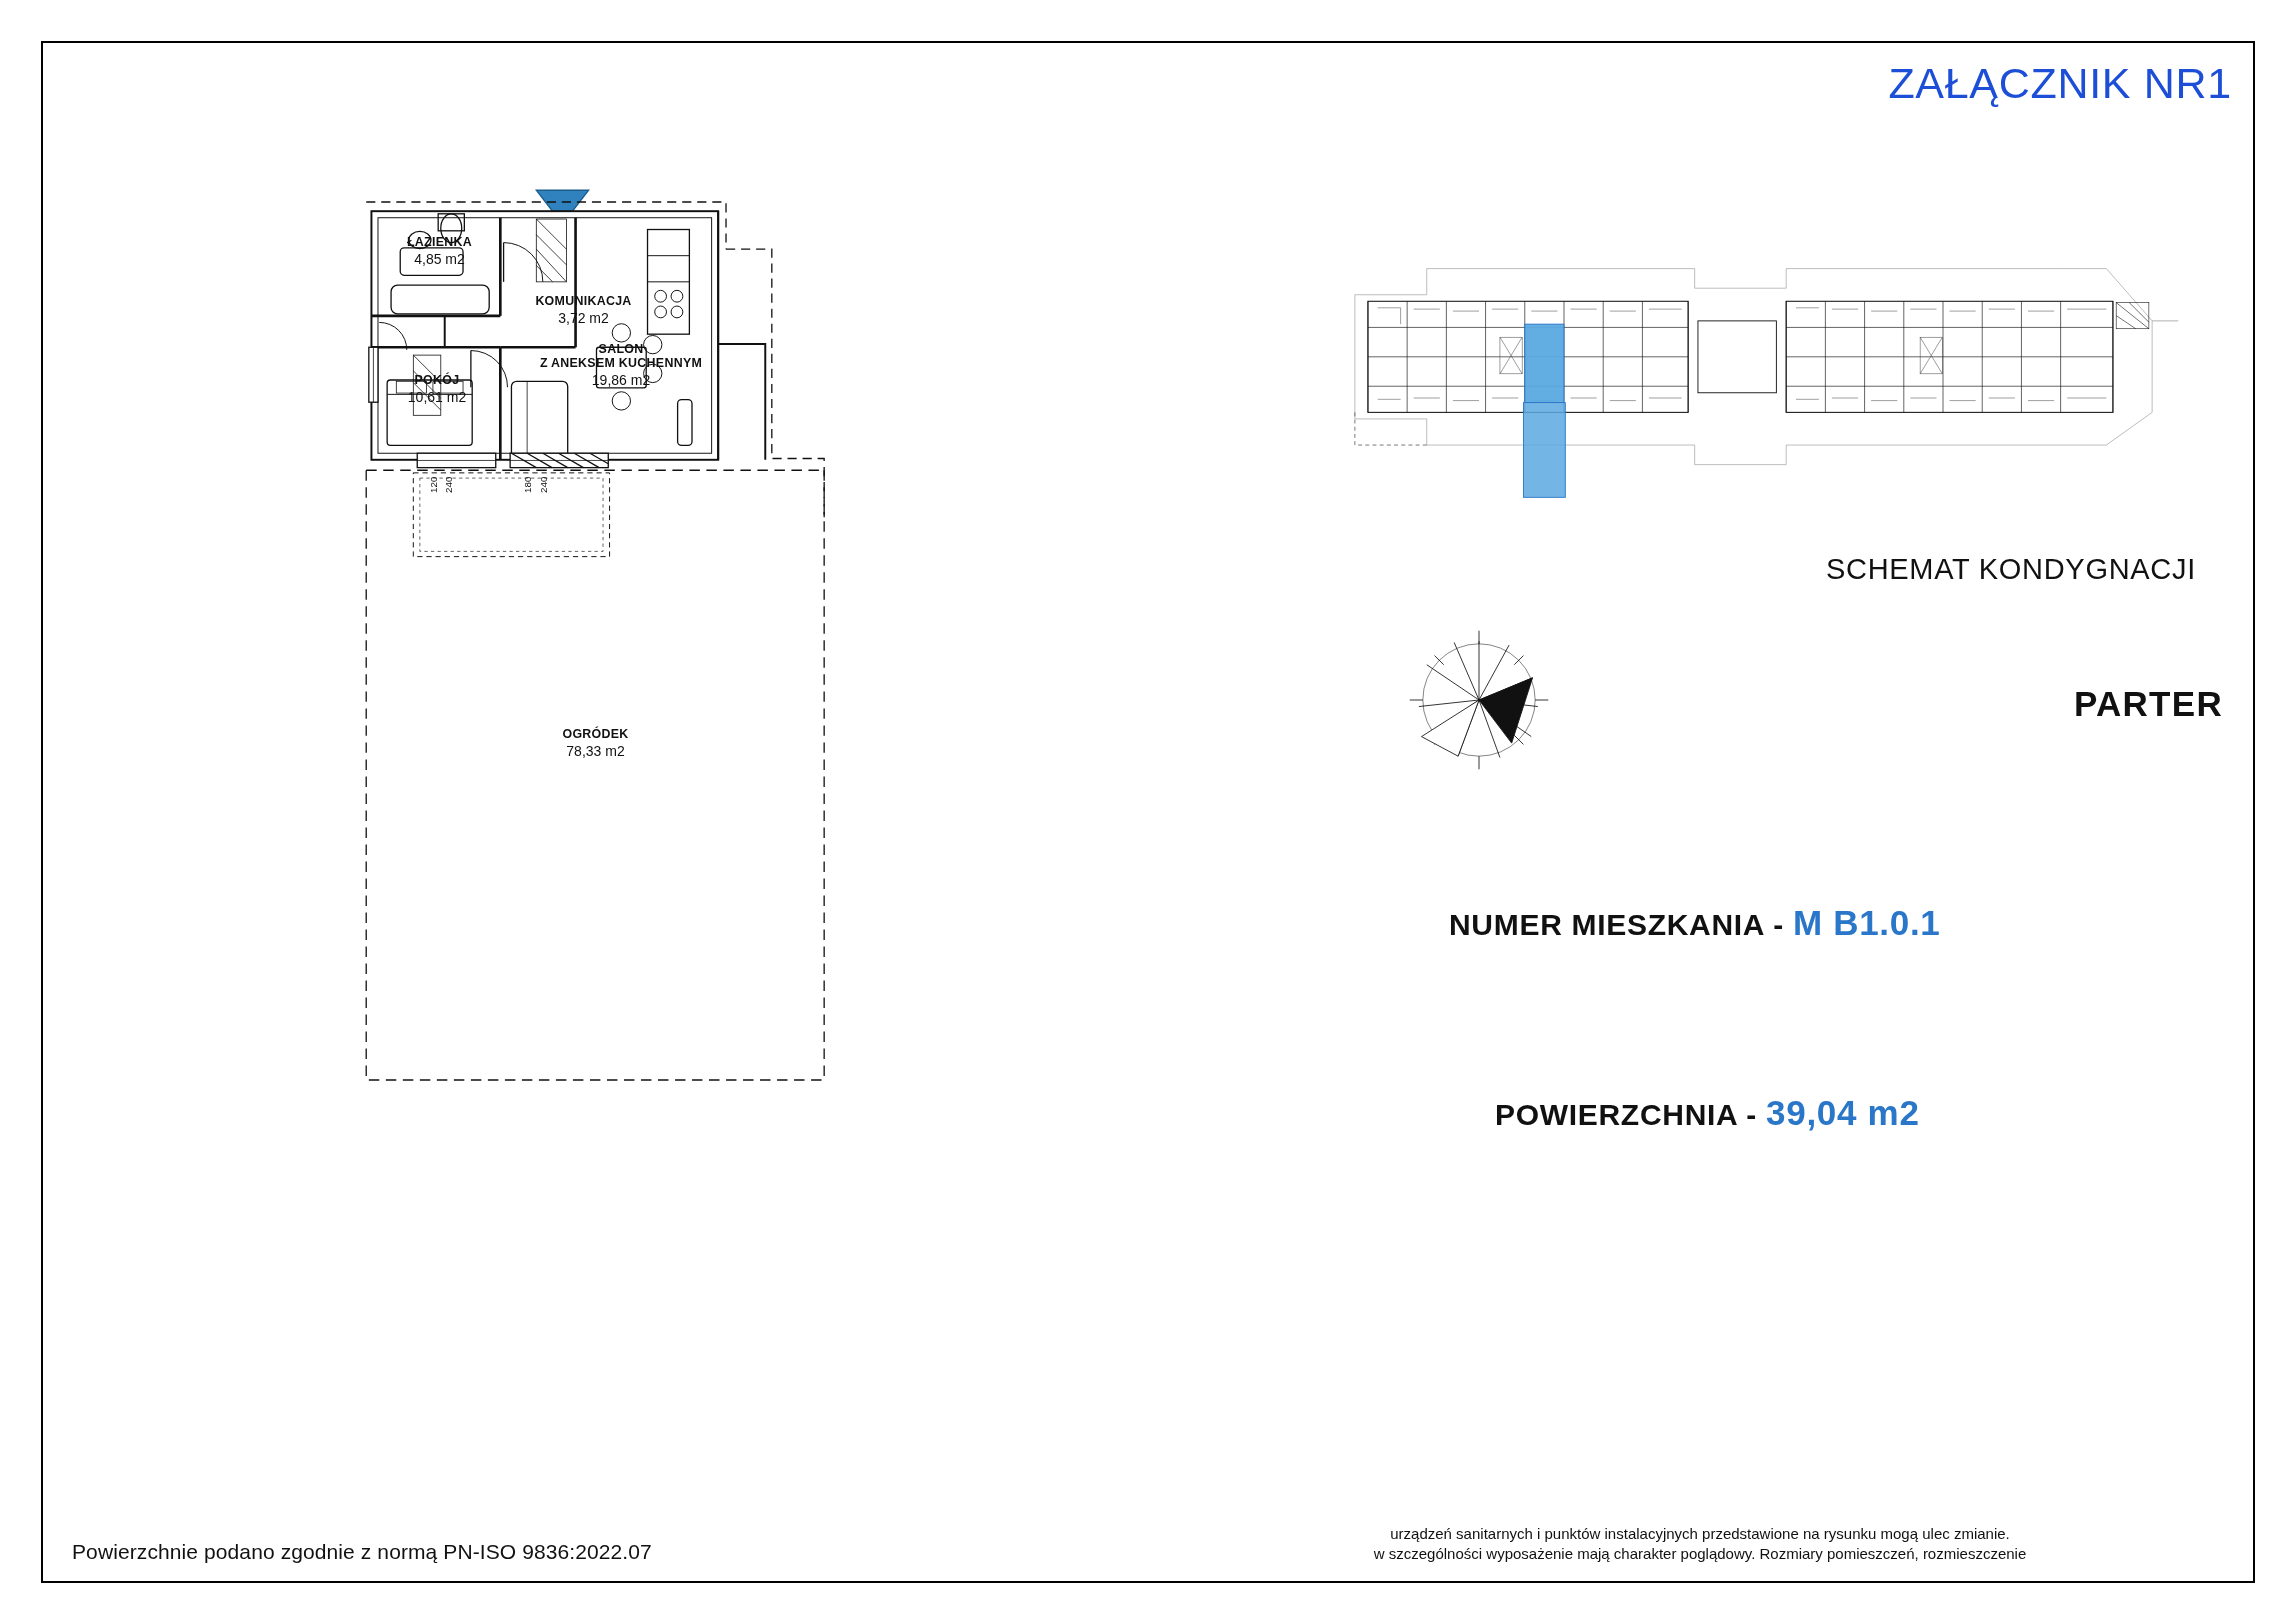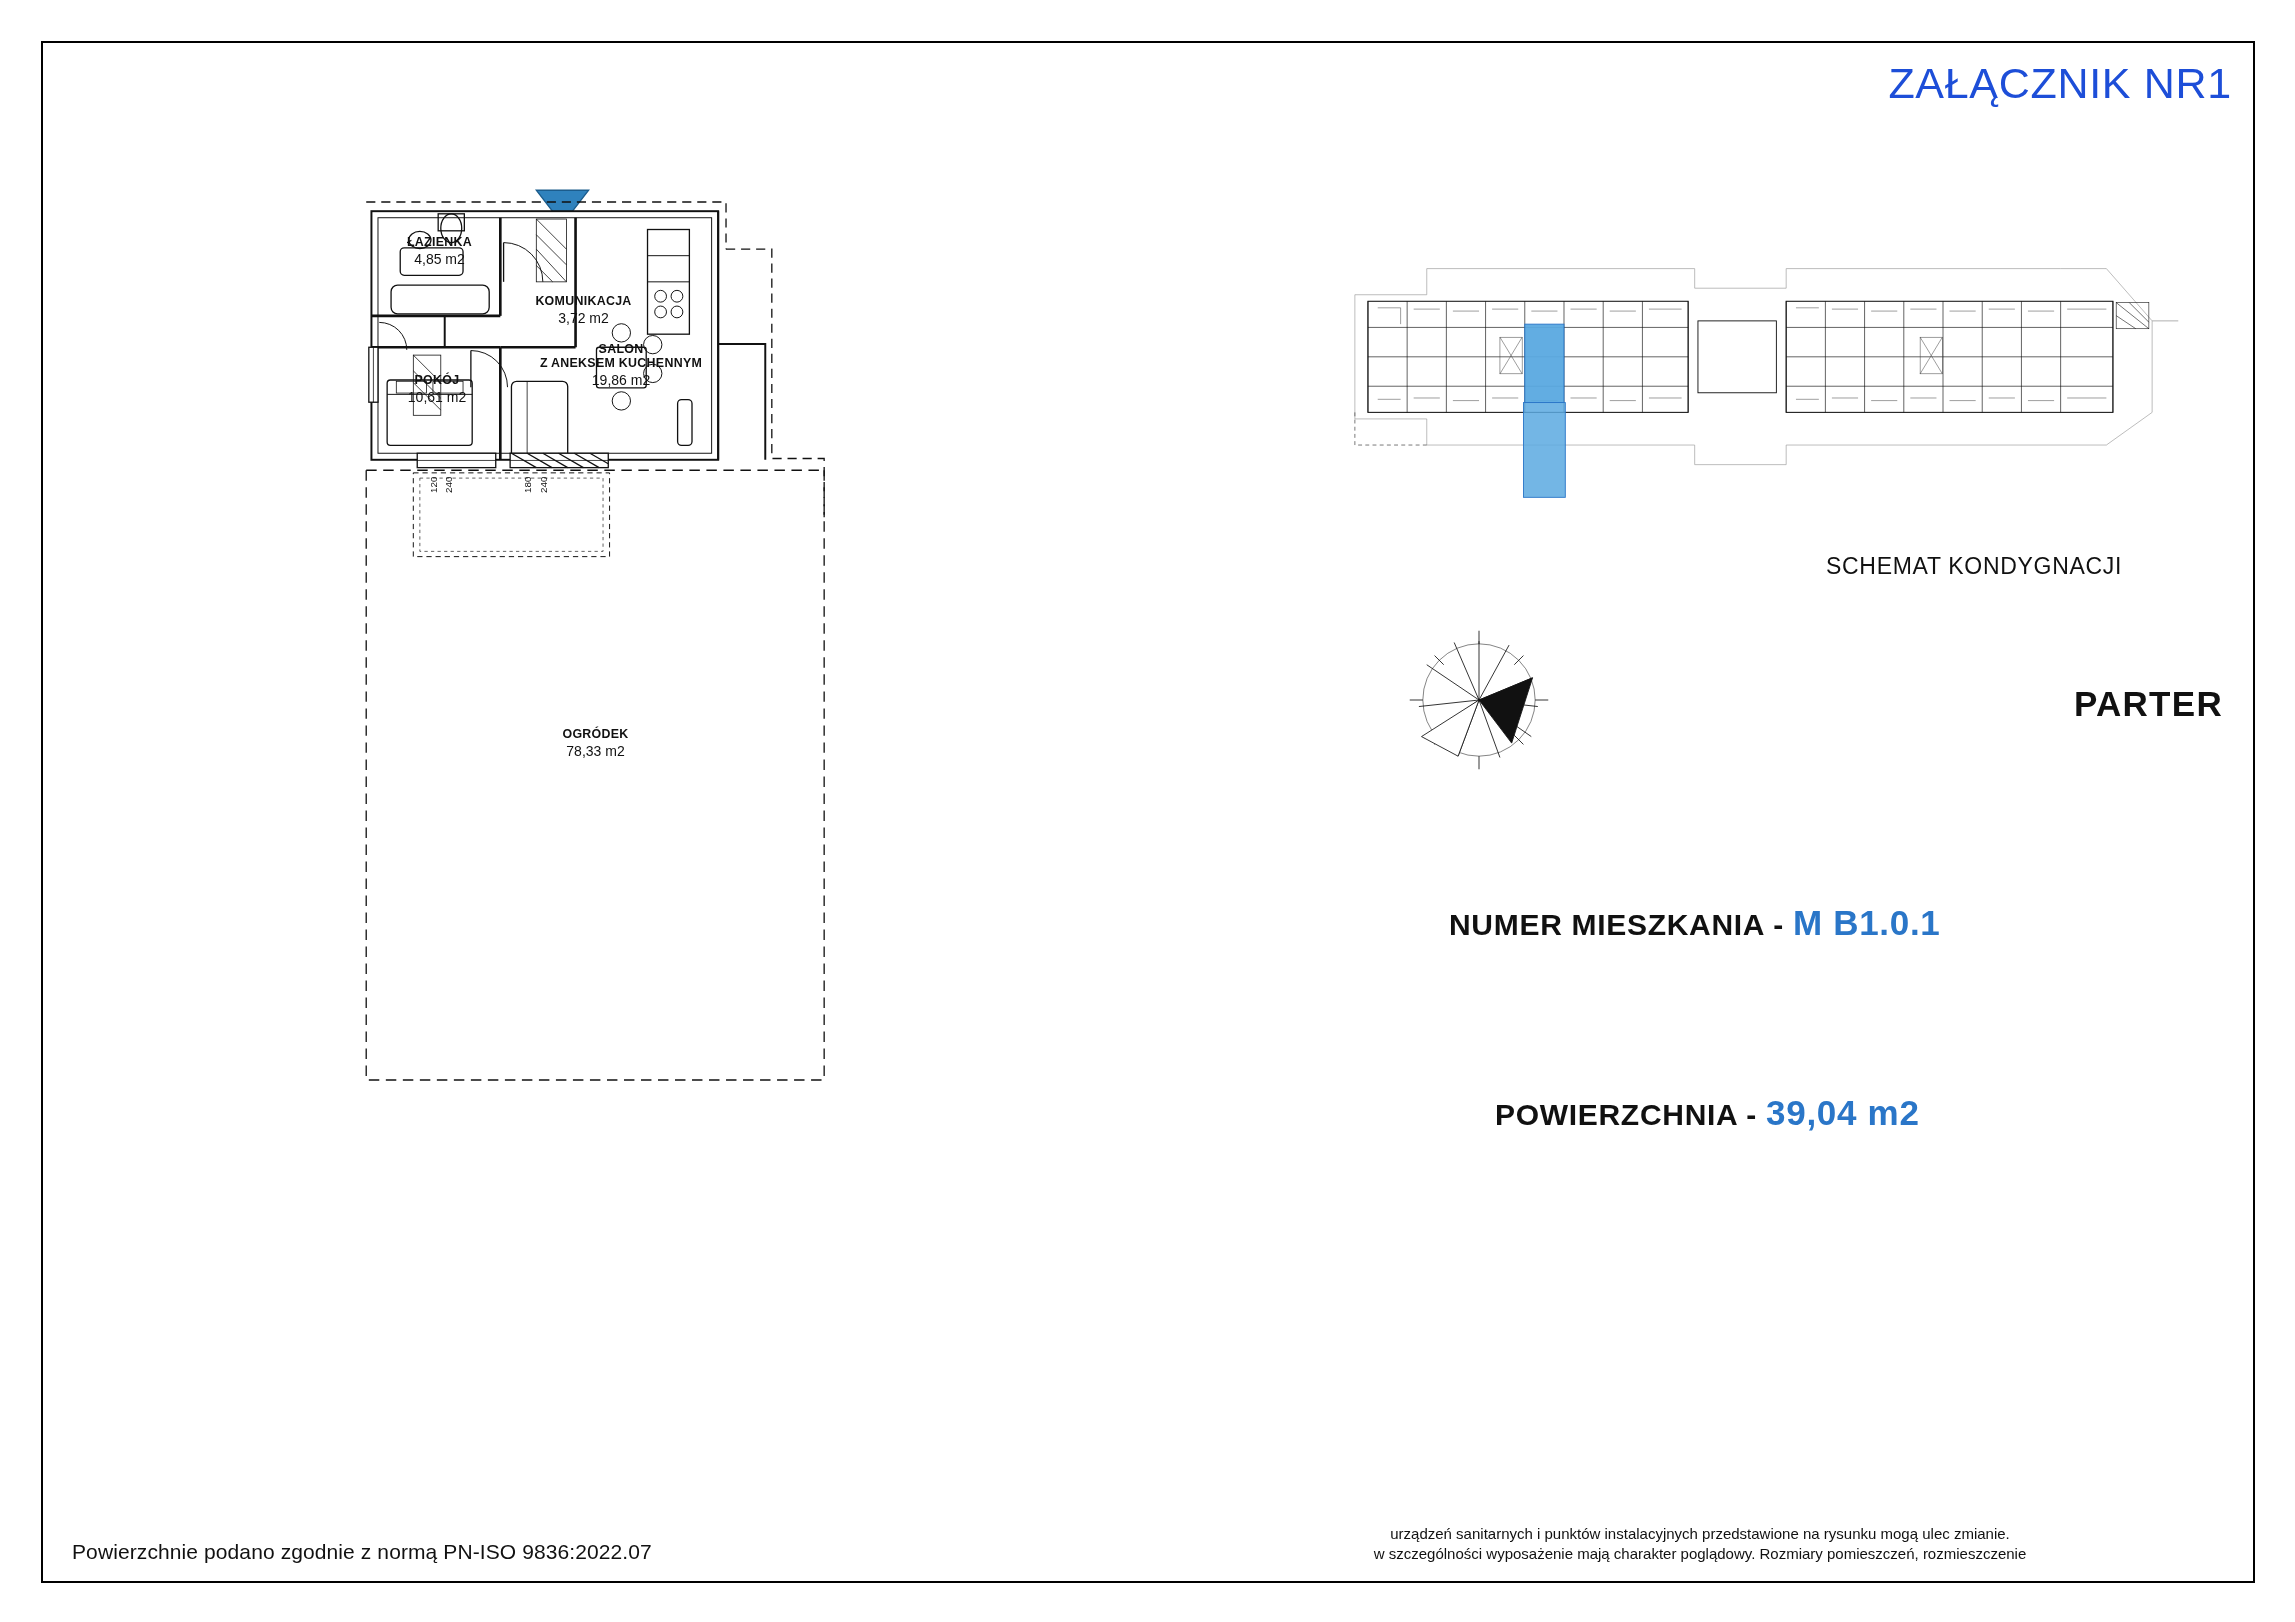--- a/index.html
+++ b/index.html
@@ -4,21 +4,21 @@
 <style>
   html,body{margin:0;padding:0;background:#ffffff;}
   body{width:2295px;height:1622px;font-family:"Liberation Sans",sans-serif;color:#111;}
   #sheet{position:relative;width:2295px;height:1622px;box-sizing:border-box;}
   #frame{position:absolute;left:41px;top:41px;width:2214px;height:1542px;border:2.6px solid #000;box-sizing:border-box;}
 
   
   .title{position:absolute;right:63px;top:59px;font-size:43px;letter-spacing:0.7px;font-weight:400;color:#1d4ed8;}
 
   
-  .schemat-label{position:absolute;left:1826px;top:553px;font-size:23px;letter-spacing:0.7px;}
+  .schemat-label{position:absolute;left:1826px;top:553px;font-size:29px;letter-spacing:0.7px;}
   .parter{position:absolute;right:72px;top:684px;font-size:35px;letter-spacing:1.3px;font-weight:700;}
 
   .kv{position:absolute;font-size:30px;letter-spacing:0.7px;font-weight:700;color:#111;white-space:nowrap;}
   .kv .val{color:#2a76c8;font-size:35px;font-weight:700;}
   #row-nr{left:1449px;top:903px;}
   #row-pow{left:1495px;top:1093px;}
 
   
   #scalebar{position:absolute;left:1728px;top:1273px;width:366px;height:65px;}
   #scalebar .half{position:absolute;left:0;top:-19.6px;font-size:13px;}

